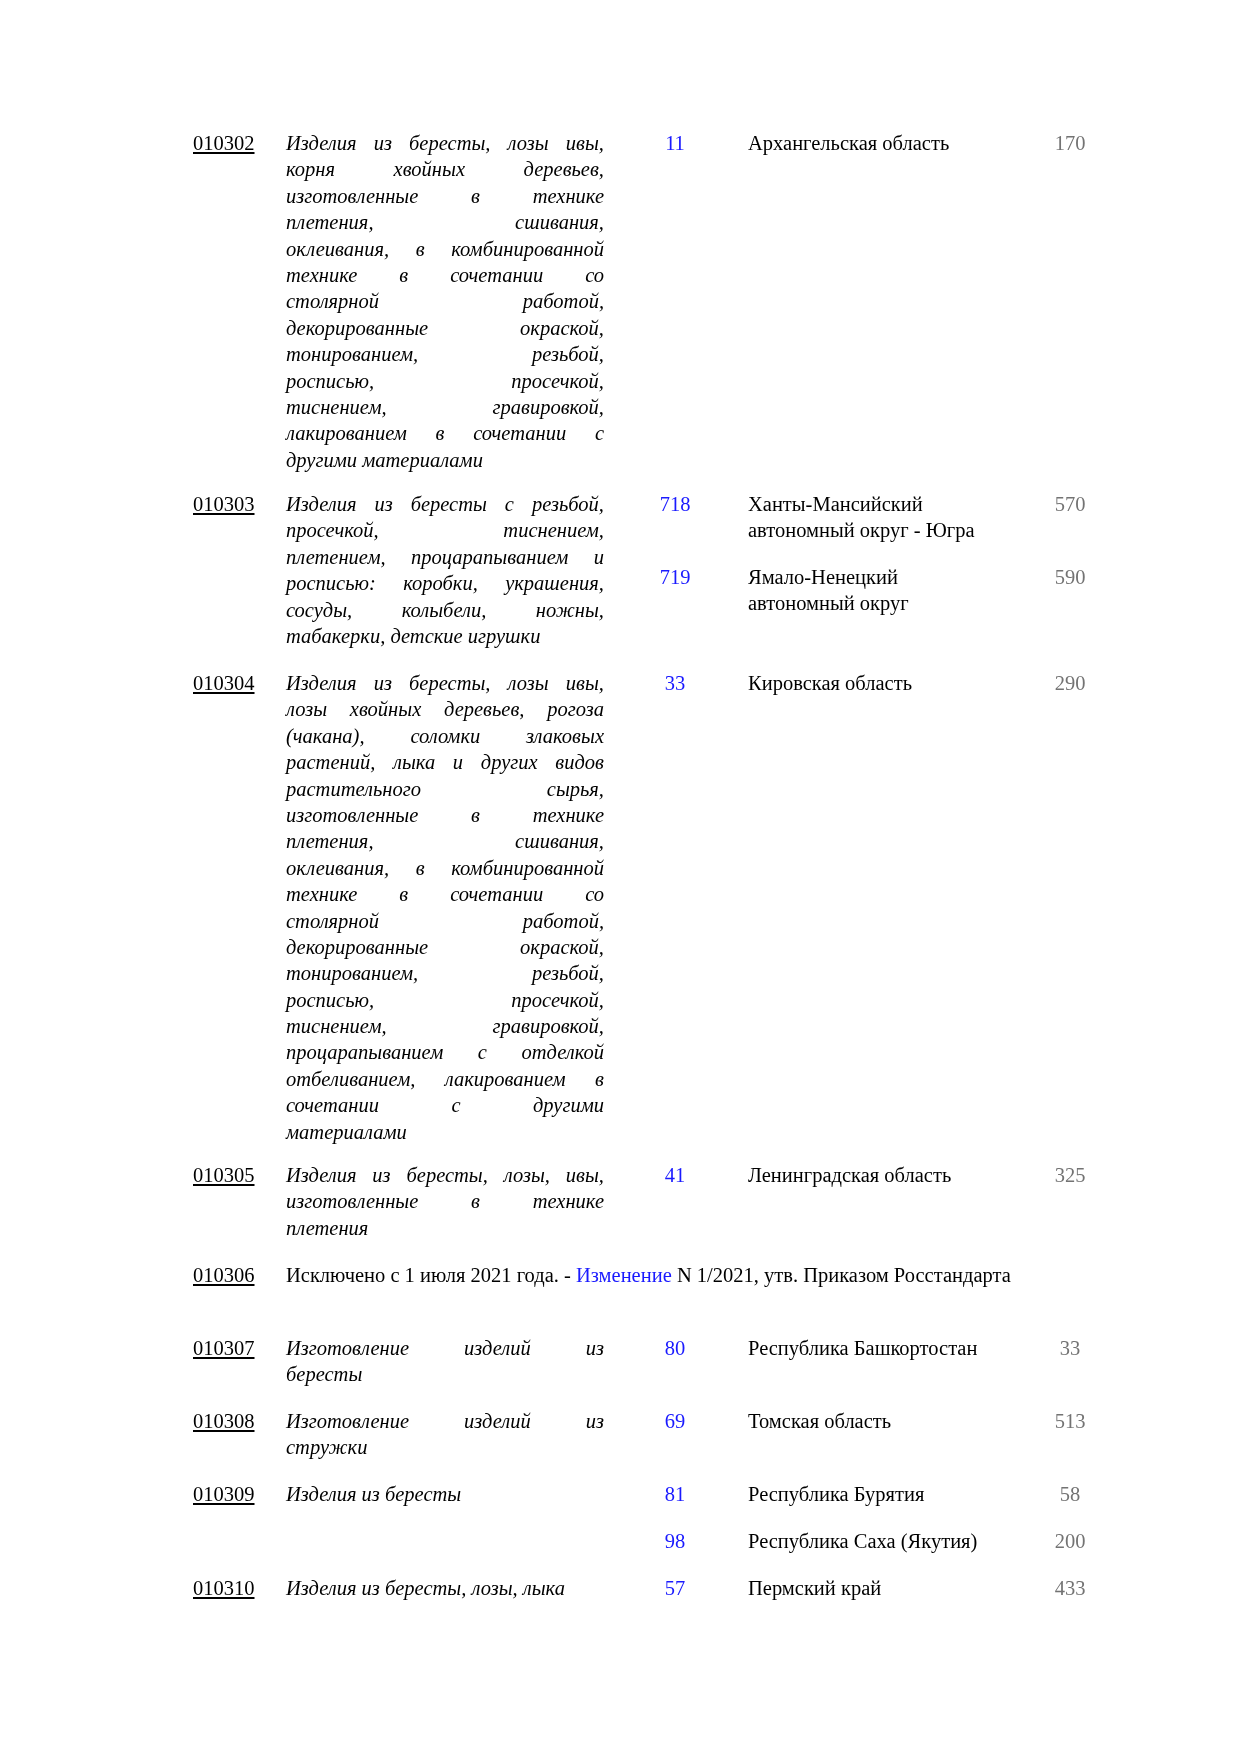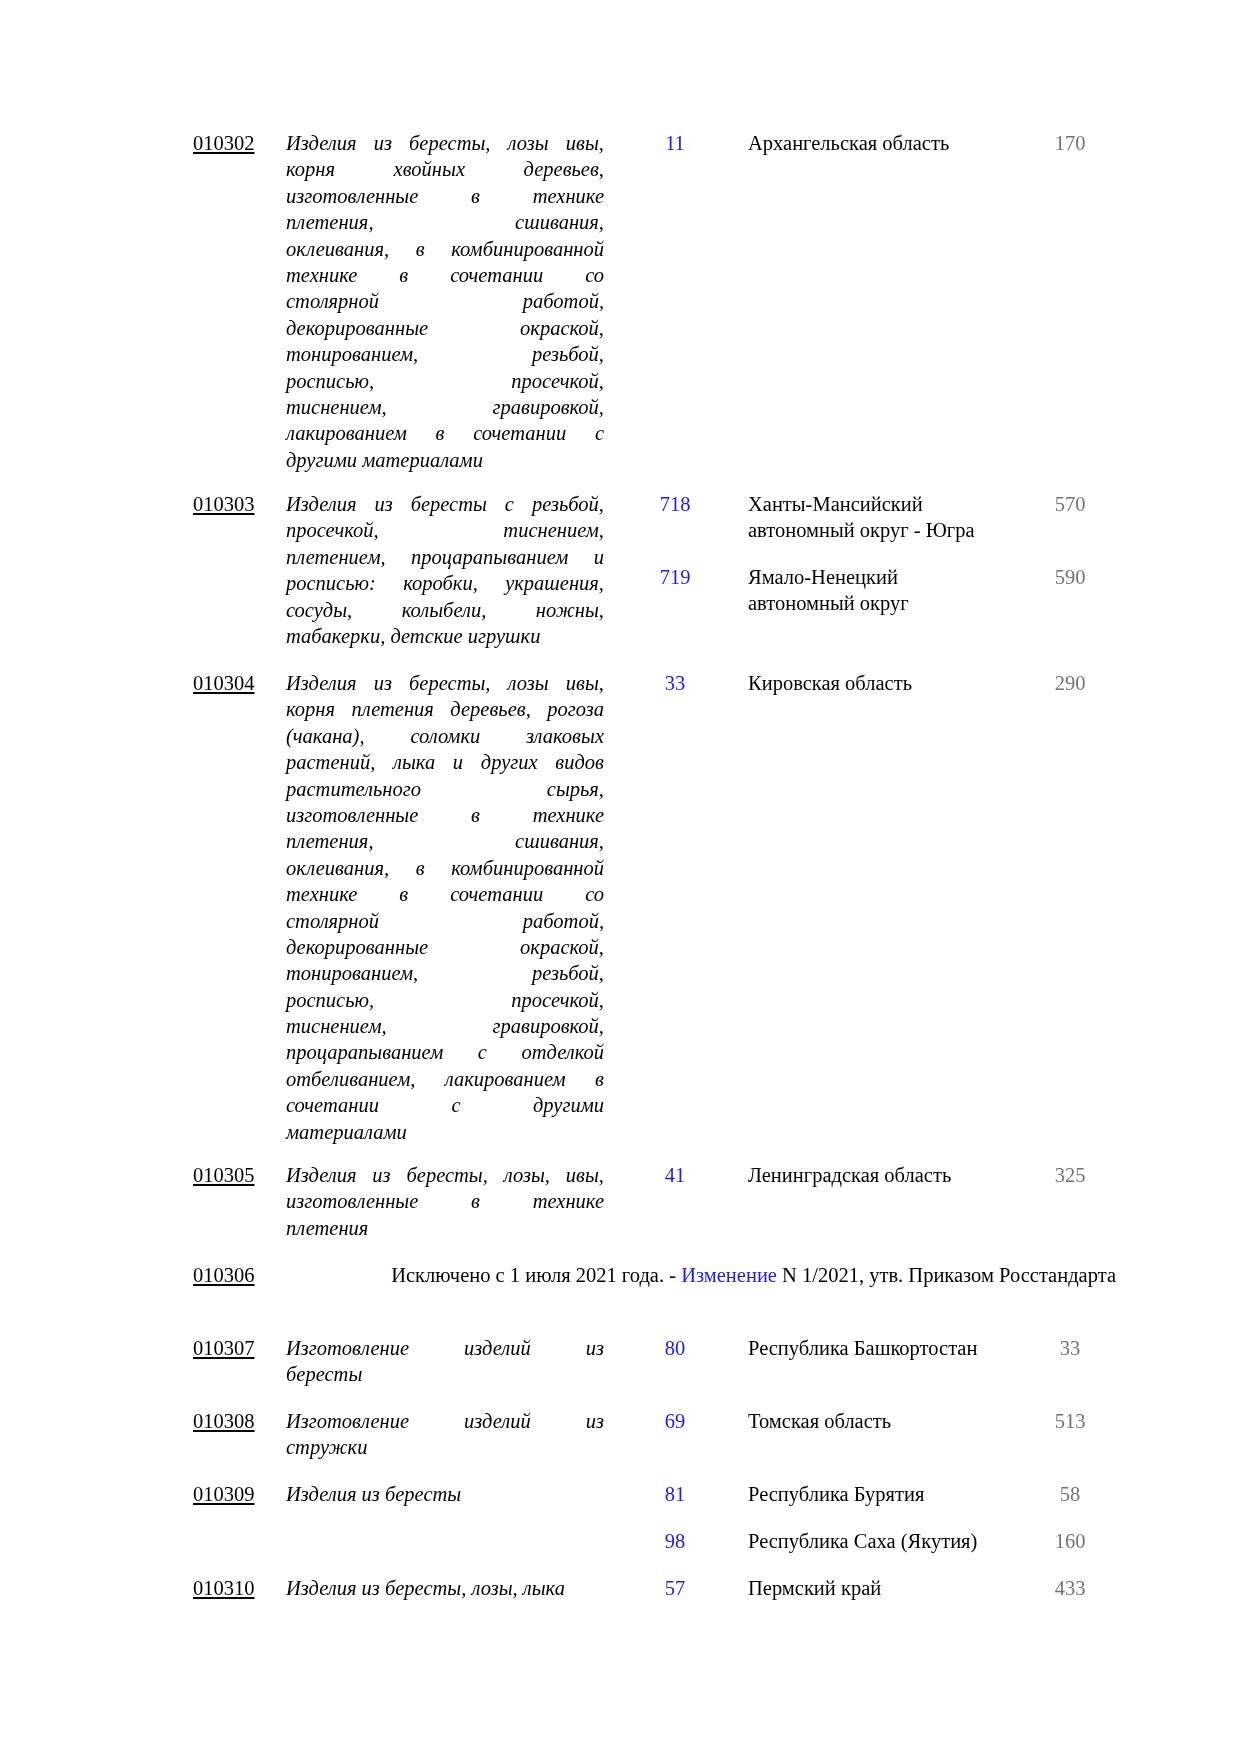--- a/index.html
+++ b/index.html
@@ -7,21 +7,21 @@
          font-family:"Liberation Serif", "DejaVu Serif", serif; font-size:20.5px; color:#000; }
   .row { position:absolute; left:0; width:1240px; }
   .code { position:absolute; left:193px; top:0; line-height:26.4px;text-decoration:underline; }
   .desc { position:absolute; left:286px; top:0; width:318px; line-height:26.4px; }
   .desc .ln { display:block; text-align:justify; text-align-last:justify; white-space:nowrap; height:26.4px;font-style:italic; }
   .desc .ln.last { text-align-last:left; }
   .okato { position:absolute; left:640px; width:70px; text-align:center; color:#1a1aff; line-height:26.4px; }
   .region { position:absolute; left:748px; width:270px; line-height:26.4px;font-family:Liberation Serif, serif; }
   .rcode { position:absolute; left:1030px; width:80px; text-align:center; color:#737373; line-height:26.4px; }
   a.link { color:#1a1aff; text-decoration:none; }
-  .excl { position:absolute; left:286px; width:830px; line-height:26.4px;text-align:right; }
+  .excl { position:absolute; left:286px; width:830px; line-height:26.4px; }
 </style>
 </head>
 <body>
 
 <div class="row" style="top:130px;">
   <div class="code">010302</div>
   <div class="desc">
       <span class="ln">Изделия из бересты, лозы ивы,</span>
       <span class="ln">корня хвойных деревьев,</span>
       <span class="ln">изготовленные в технике</span>
@@ -62,21 +62,21 @@
     <div>Ямало-Ненецкий</div>
     <div>автономный округ</div>
   </div>
   <div class="rcode" style="top:73px">590</div>
 </div>
 
 <div class="row" style="top:670px;">
   <div class="code">010304</div>
   <div class="desc">
       <span class="ln">Изделия из бересты, лозы ивы,</span>
-      <span class="ln">корня плетения деревьев, рогоза</span>
+      <span class="ln">лозы хвойных деревьев, рогоза</span>
       <span class="ln">(чакана), соломки злаковых</span>
       <span class="ln">растений, лыка и других видов</span>
       <span class="ln">растительного сырья,</span>
       <span class="ln">изготовленные в технике</span>
       <span class="ln">плетения, сшивания,</span>
       <span class="ln">оклеивания, в комбинированной</span>
       <span class="ln">технике в сочетании со</span>
       <span class="ln">столярной работой,</span>
       <span class="ln">декорированные окраской,</span>
       <span class="ln">тонированием, резьбой,</span>
@@ -136,21 +136,21 @@
 <div class="row" style="top:1481px;">
   <div class="code">010309</div>
   <div class="desc">
       <span class="ln last">Изделия из бересты</span>
     </div>
   <div class="okato" style="top:0">81</div>
   <div class="region" style="top:0">Республика Бурятия</div>
   <div class="rcode" style="top:0">58</div>
   <div class="okato" style="top:47px">98</div>
   <div class="region" style="top:47px">Республика Саха (Якутия)</div>
-  <div class="rcode" style="top:47px">160</div>
+  <div class="rcode" style="top:47px">200</div>
 </div>
 
 <div class="row" style="top:1575px;">
   <div class="code">010310</div>
   <div class="desc">
       <span class="ln last">Изделия из бересты, лозы, лыка</span>
     </div>
   <div class="okato" style="top:0">57</div>
   <div class="region" style="top:0">Пермский край</div>
   <div class="rcode" style="top:0">433</div>

